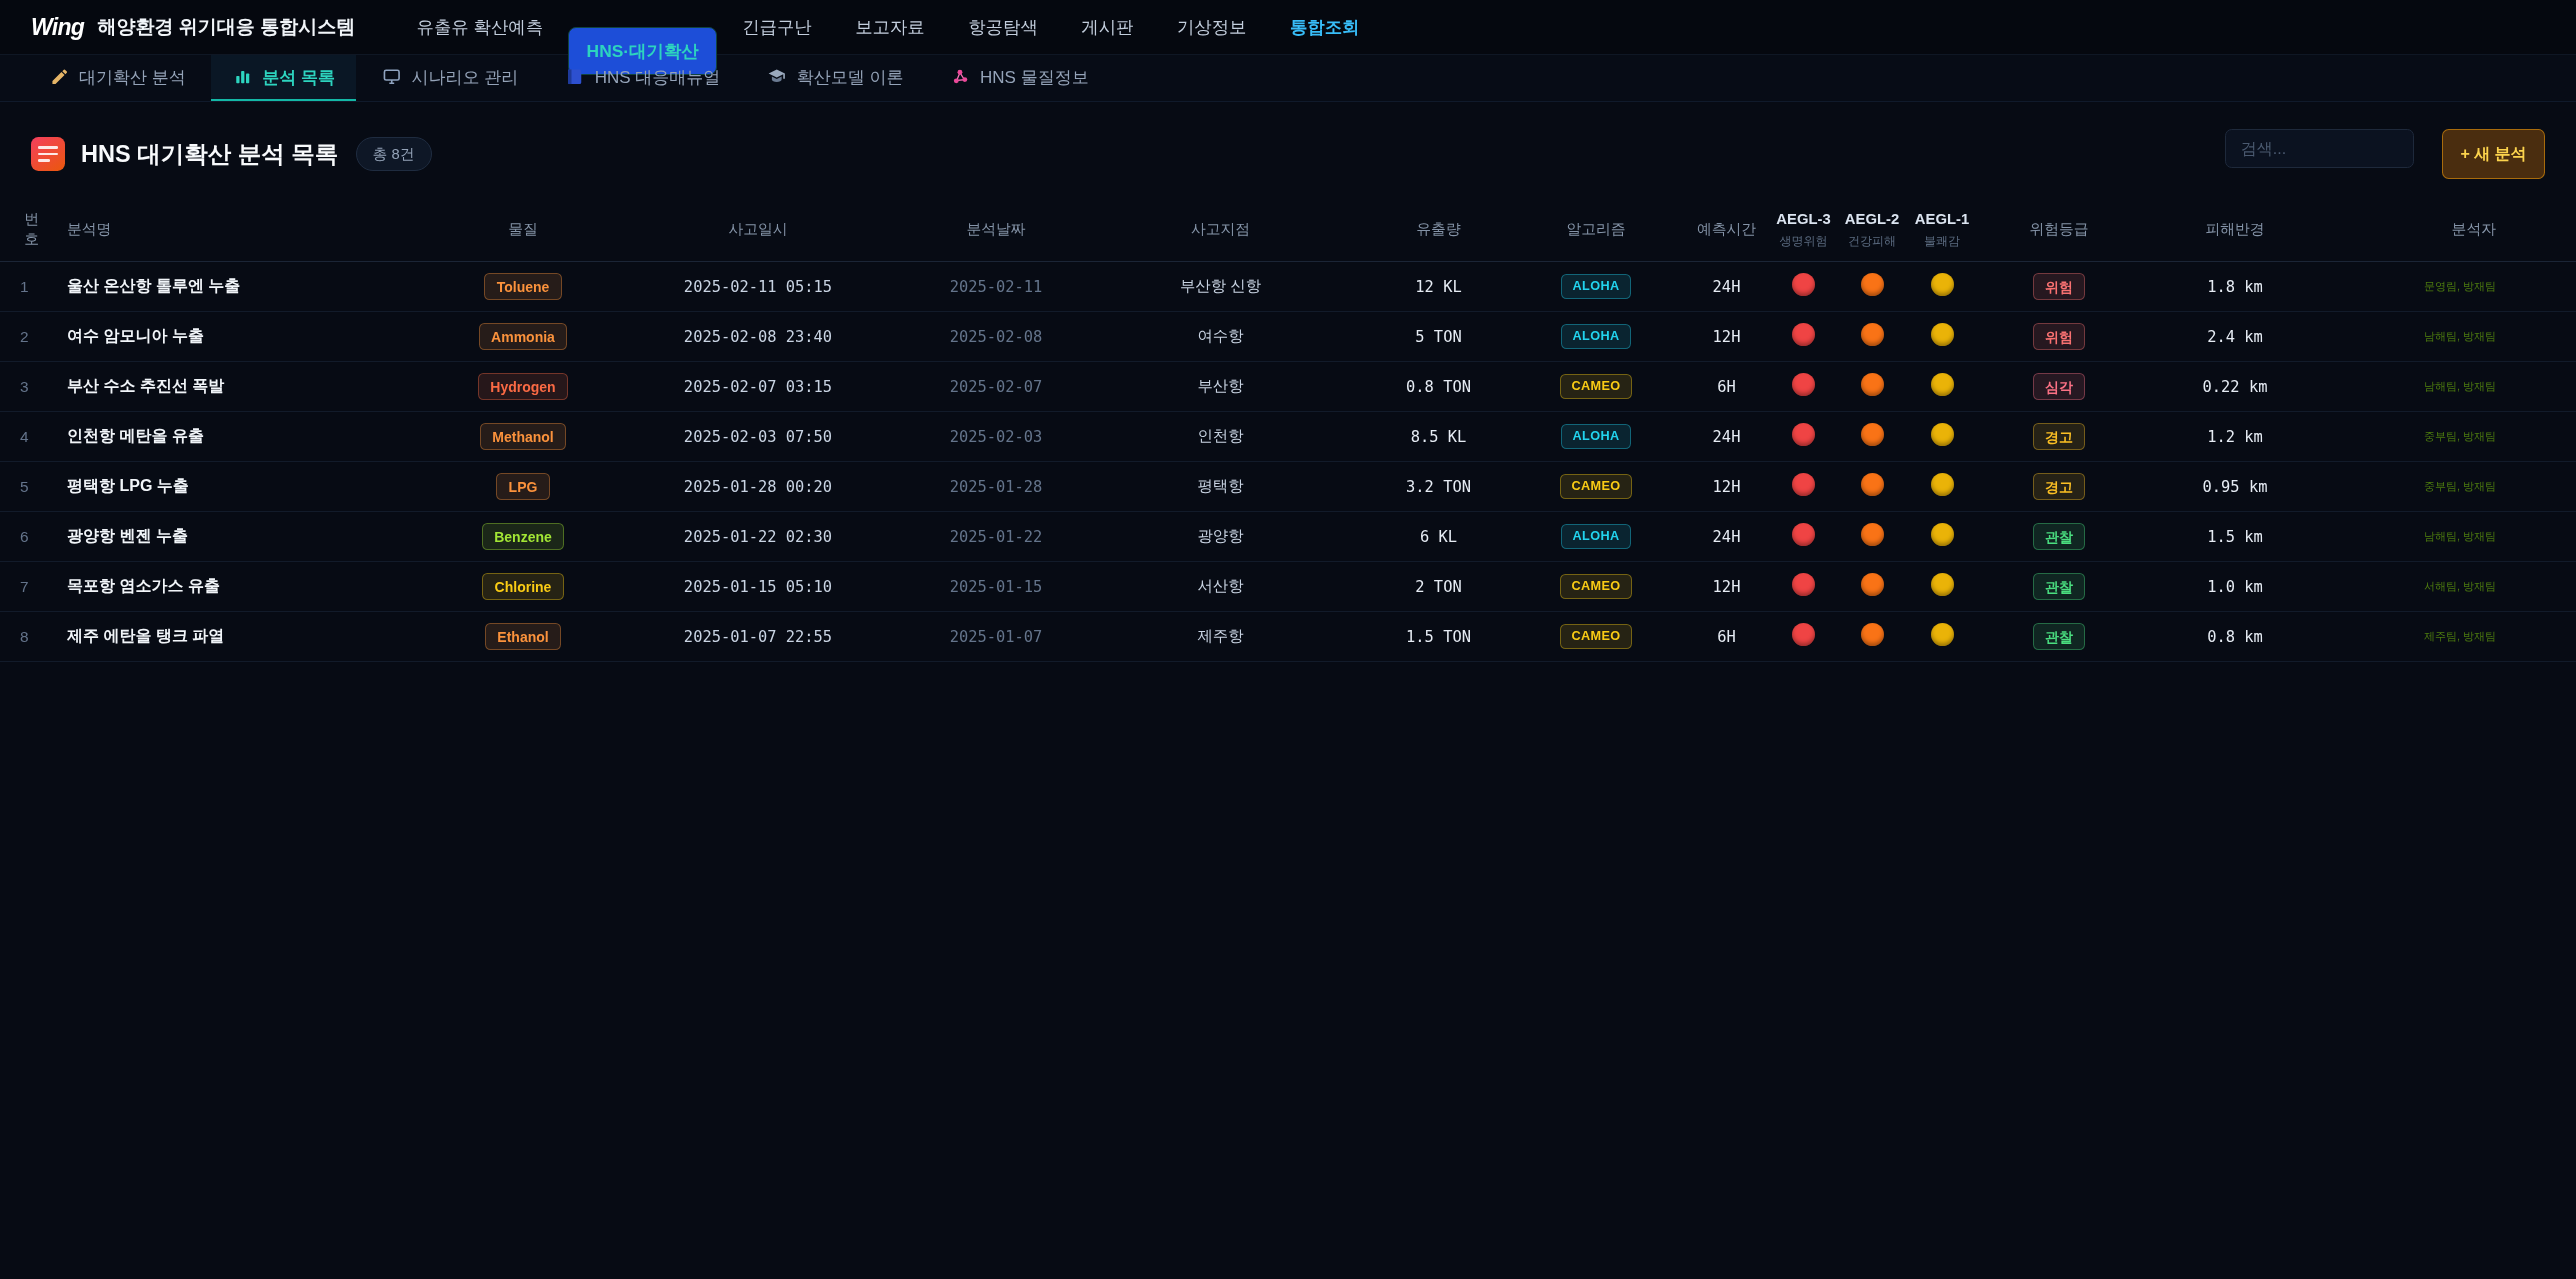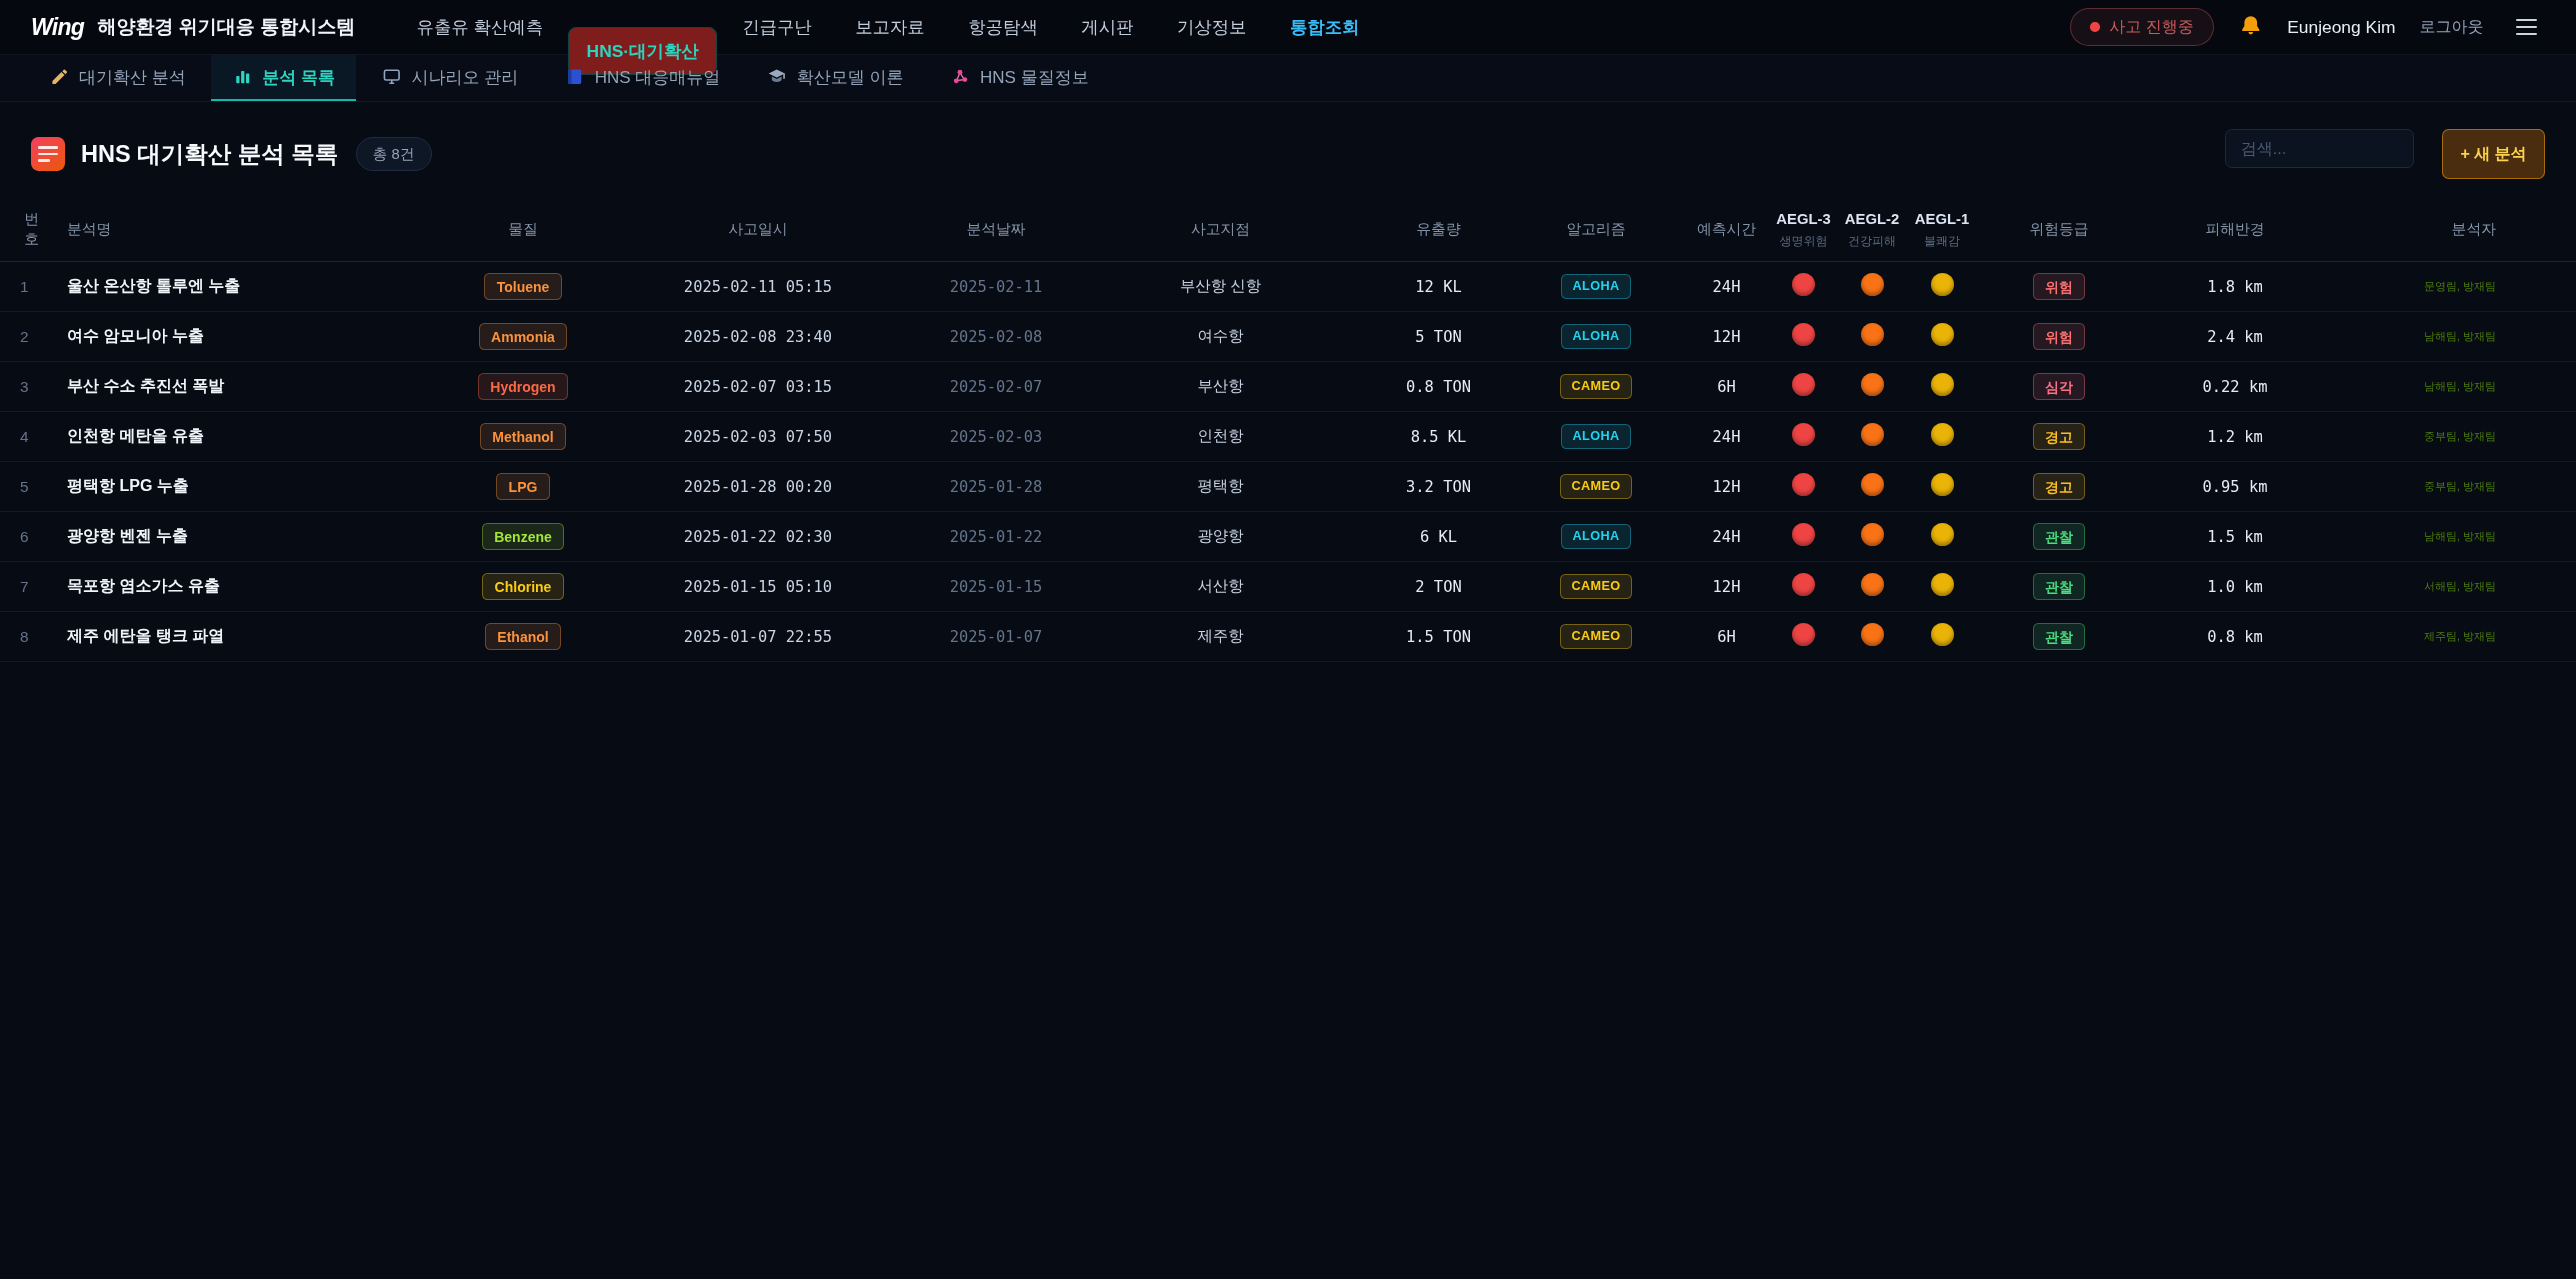--- a/index.html
+++ b/index.html
@@ -6,21 +6,21 @@
   html,body { width: 2576px; height: 1279px; background:#070b14; overflow:hidden; }
   body { font-family: "Liberation Sans", sans-serif; color:#e2e8f0; }
 
   
   .topnav { height:55px; display:flex; align-items:center; padding:0 31px; background:#05080f; border-bottom:0.7px solid #0f1724; }
   .brand { display:flex; align-items:center; gap:13.4px; white-space:nowrap; }
   .logo { font-style:italic; font-weight:900; font-size:23px; color:#ffffff; letter-spacing:-0.7px; }
   .app-title { font-size:19px; font-weight:700; color:#f1f5f9; }
   .main-nav { display:flex; align-items:center; gap:6.7px; margin-left:43px; }
   .nav-item { font-size:17.4px; color:#c3cedd; padding:10.7px 17.4px; border-radius:8px; cursor:pointer; white-space:nowrap; border:0.7px solid transparent; }
-  .nav-item.active { color:#2dd4bf; background:#7f1d1d; border-color:#11443f; font-weight:700;margin-top:48px; }
+  .nav-item.active { color:#2dd4bf; background:#1d4ed8; border-color:#11443f; font-weight:700;margin-top:48px; }
   .nav-item.accent { color:#38bdf8; font-weight:700; }
   .nav-right { margin-left:auto; display:flex; align-items:center; gap:24px; }
   .incident-badge { display:flex; align-items:center; gap:9.4px; font-size:16px; color:rgba(248,113,113,.78); border:0.7px solid rgba(248,113,113,.32); background:rgba(248,113,113,.07); padding:7.4px 19px; border-radius:670px; white-space:nowrap; }
   .incident-dot { width:9.4px; height:9.4px; border-radius:50%; background:#ef4444; }
   .bell svg { width:25.5px; height:25.5px; display:block; }
   .user-name { font-size:17.4px; color:#e8eef6; white-space:nowrap; }
   .logout { font-size:16px; color:#94a3b8; white-space:nowrap; cursor:pointer; }
   .hamburger { display:flex; flex-direction:column; gap:5.4px; padding:8px; cursor:pointer; }
   .hamburger i { display:block; width:21.5px; height:2px; background:#cbd5e1; border-radius:1.3px; }
 
@@ -77,38 +77,20 @@
   <nav class="main-nav" id="main-nav">
       <div class="nav-item">유출유 확산예측</div>
       <div class="nav-item active">HNS·대기확산</div>
       <div class="nav-item">긴급구난</div>
       <div class="nav-item">보고자료</div>
       <div class="nav-item">항공탐색</div>
       <div class="nav-item">게시판</div>
       <div class="nav-item">기상정보</div>
       <div class="nav-item accent">통합조회</div>
     </nav>
-  <div class="nav-right">
-    <div class="incident-badge">
-      <span class="incident-dot"></span>
-      <span>사고 진행중</span>
-    </div>
-    <span class="bell">
-      <svg viewBox="0 0 24 24">
-          <path fill="#f59e0b" d="M12 2a6 6 0 0 0-6 6v3.3L4 14.5V16h16v-1.5L18 11.3V8a6 6 0 0 0-6-6zm-2.2 15a2.2 2.2 0 0 0 4.4 0h-4.4z"></path>
-        </svg>
-    </span>
-    <span class="user-name">Eunjeong Kim</span>
-    <span class="logout">로그아웃</span>
-    <span class="hamburger">
-        <i></i>
-        <i></i>
-        <i></i>
-      </span>
-  </div>
 </header>
 
 <div class="tabbar" id="tabbar">
     <div class="tab">
       <span class="tab-ic">
         <svg viewBox="0 0 24 24">
           <path fill="#e5b567" d="M3 17.2V21h3.8L17.9 9.9l-3.8-3.8L3 17.2zM20.7 7a1 1 0 0 0 0-1.4l-2.3-2.3a1 1 0 0 0-1.4 0l-1.8 1.8 3.7 3.8L20.7 7z"></path>
         </svg>
       </span>
       <span>대기확산 분석</span>

